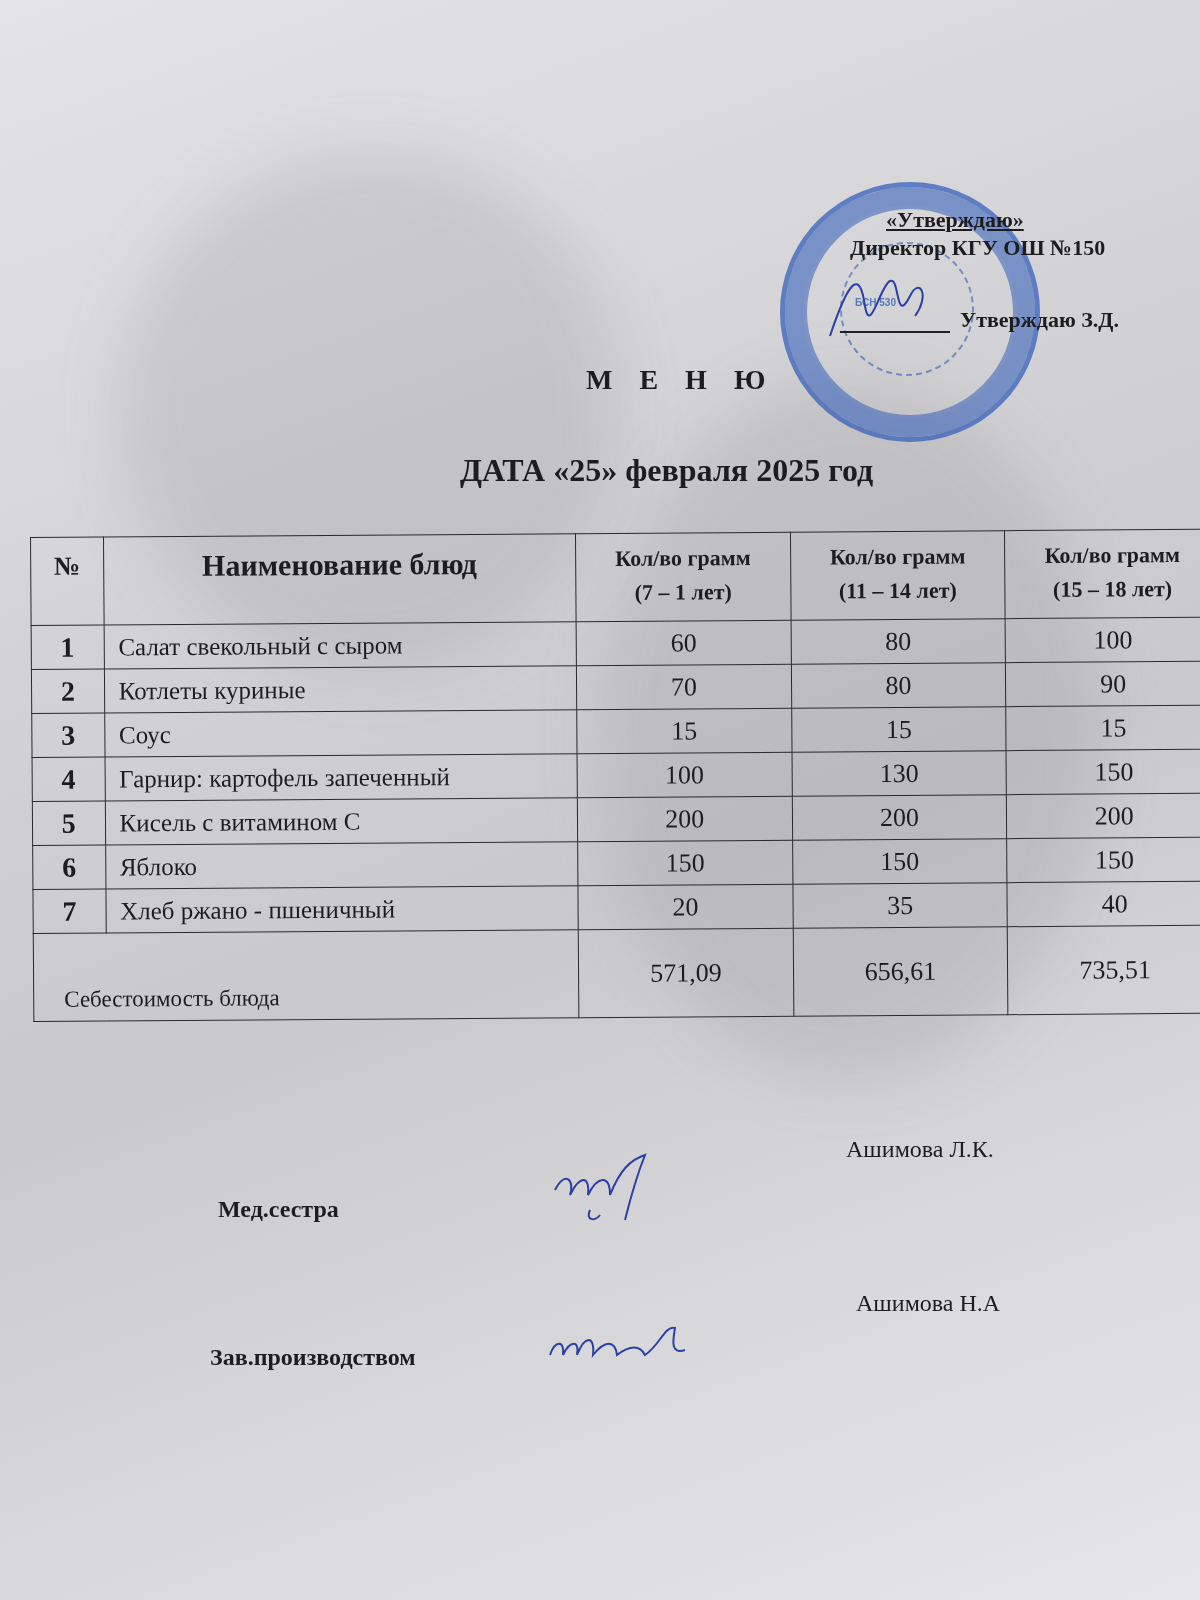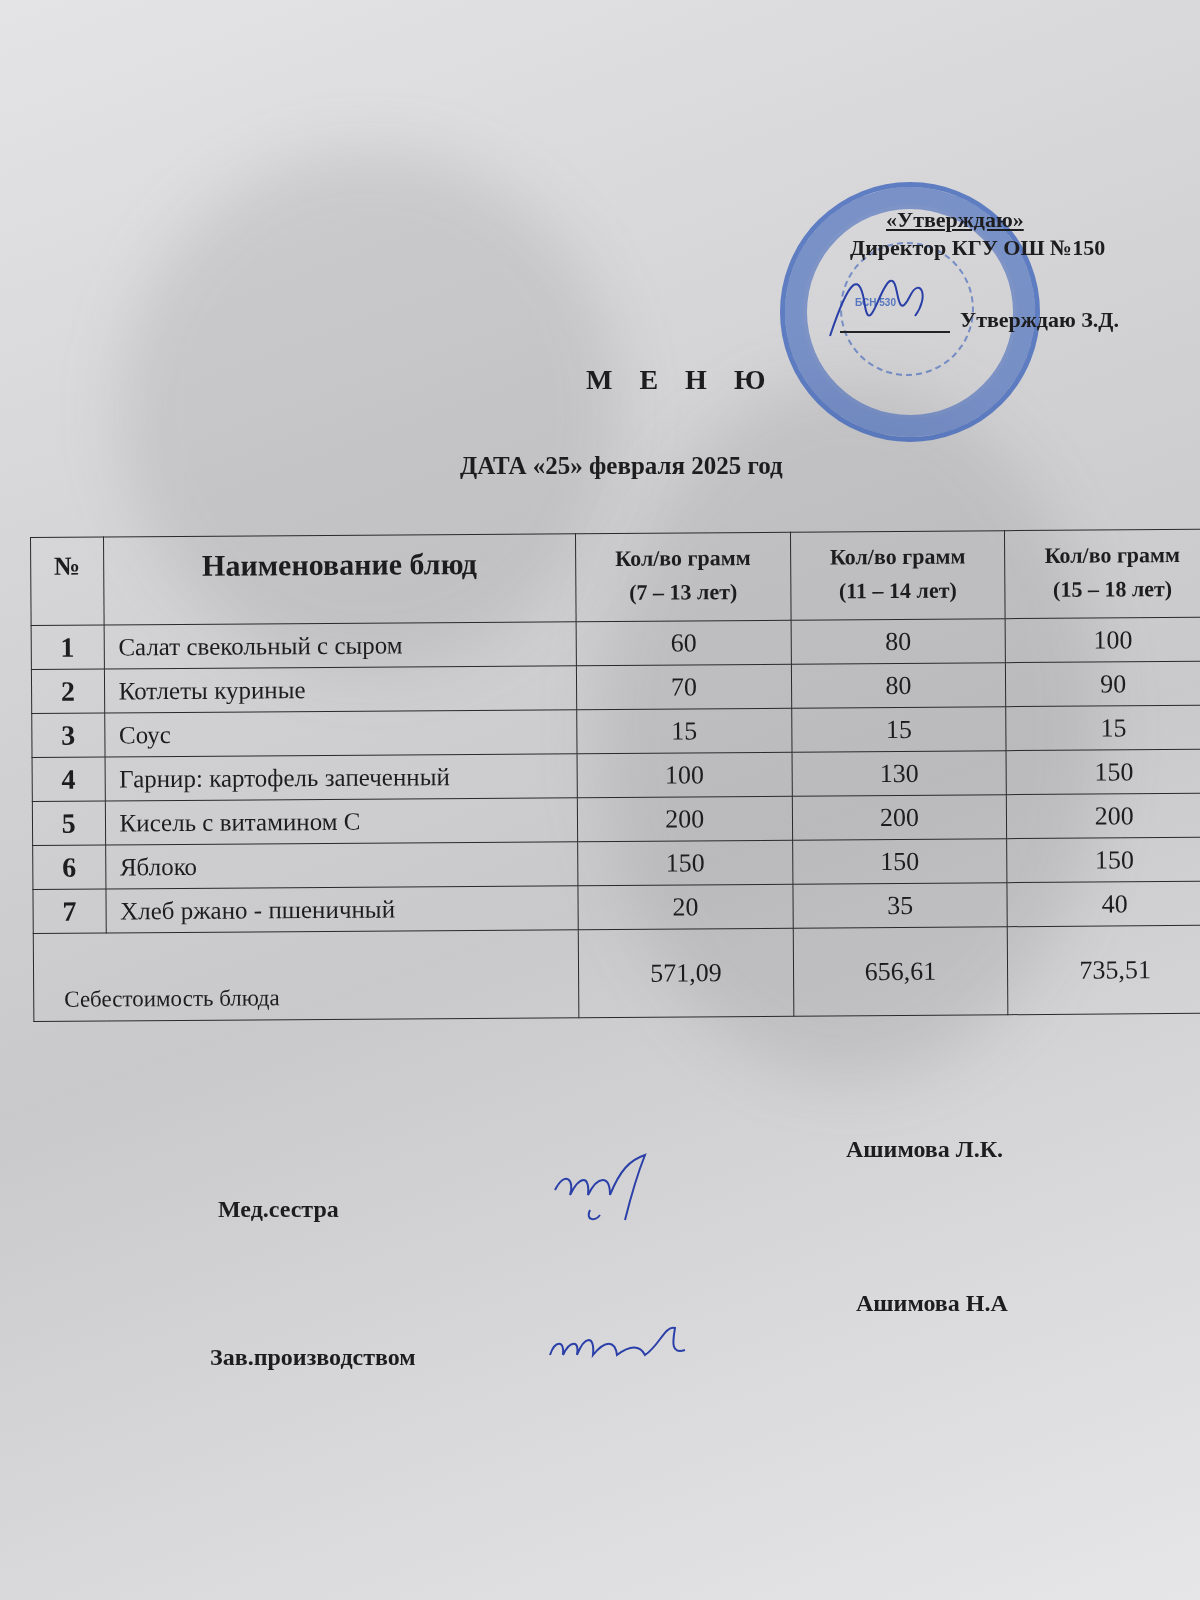--- a/index.html
+++ b/index.html
@@ -30,41 +30,41 @@
       position: absolute; left: 55px; top: 55px; width: 130px; height: 130px; border-radius: 50%;
       border: 2px dashed rgba(55,95,185,0.6);
     }
     .stamp .txt { position: absolute; left: 70px; top: 110px; color: rgba(55,95,185,0.8);
       font-family: "Liberation Sans", sans-serif; font-size: 10px; font-weight: bold; }
     .title {
       position: absolute; left: 586px; top: 364px; font-size: 28px; font-weight: bold;
       letter-spacing: 10px;
     }
     .date {
-      position: absolute; left: 460px; top: 452px; font-size: 25px; font-weight: bold;
+      position: absolute; left: 460px; top: 452px; font-size: 32px; font-weight: bold;
     }
     table.menu {
       position: absolute; left: 30px; top: 537px; width: 1190px;
       border-collapse: collapse; transform: rotate(-0.4deg); transform-origin: left top;
     }
     table.menu td, table.menu th { border: 1.5px solid #2a2a2a; padding: 0; }
     table.menu th { font-weight: bold; vertical-align: top; }
     .c-no { width: 72px; text-align: center; font-weight: bold; font-size: 28px; }
     .c-name { width: 460px; text-align: left; padding-left: 14px !important; font-size: 25px; }
     .c-val { width: 215px; text-align: center; font-size: 26px; }
     th.c-no { font-size: 26px; padding-top: 14px !important; }
     th.c-name { text-align: center; font-size: 30px; padding-top: 12px !important; padding-left: 0 !important; }
     th.c-val { font-size: 22px; line-height: 34px; padding-top: 8px !important; }
     tr.head { height: 88px; }
     tr.row { height: 44px; }
     tr.total { height: 88px; }
     .total .c-label { font-size: 23px; text-align: left; vertical-align: bottom; padding: 0 0 8px 30px !important; }
     .total .c-val { vertical-align: middle; }
     .sign-label { position: absolute; font-weight: bold; font-size: 24px; }
-    .sign-name { position: absolute; font-weight: bold; font-size: 24px; }
+    .sign-name { position: absolute; font-weight: normal; font-size: 24px; }
     .signature { position: absolute; }
   </style>
 </head>
 <body>
 
 <div class="shadow-blob" style="left:120px;top:150px;width:500px;height:520px;"></div>
 <div class="shadow-blob" style="left:600px;top:380px;width:500px;height:700px;"></div>
 
 <div class="stamp">
   <div class="inner"></div>
@@ -82,21 +82,21 @@
 </div>
 
 <div class="title">М Е Н Ю</div>
 <div class="date">ДАТА «25» февраля 2025 год</div>
 
 <table class="menu">
   <tbody>
       <tr class="head">
     <th class="c-no">№</th>
     <th class="c-name">Наименование блюд</th>
-    <th class="c-val"><span>Кол/во грамм</span><br><span>(7 – 13 лет)</span></th>
+    <th class="c-val"><span>Кол/во грамм</span><br><span>(7 – 1 лет)</span></th>
     <th class="c-val"><span>Кол/во грамм</span><br><span>(11 – 14 лет)</span></th>
     <th class="c-val"><span>Кол/во грамм</span><br><span>(15 – 18 лет)</span></th>
   </tr>
   <tr class="row">
     <td class="c-no">1</td>
     <td class="c-name">Салат свекольный с сыром</td>
     <td class="c-val">60</td>
     <td class="c-val">80</td>
     <td class="c-val">100</td>
   </tr>

